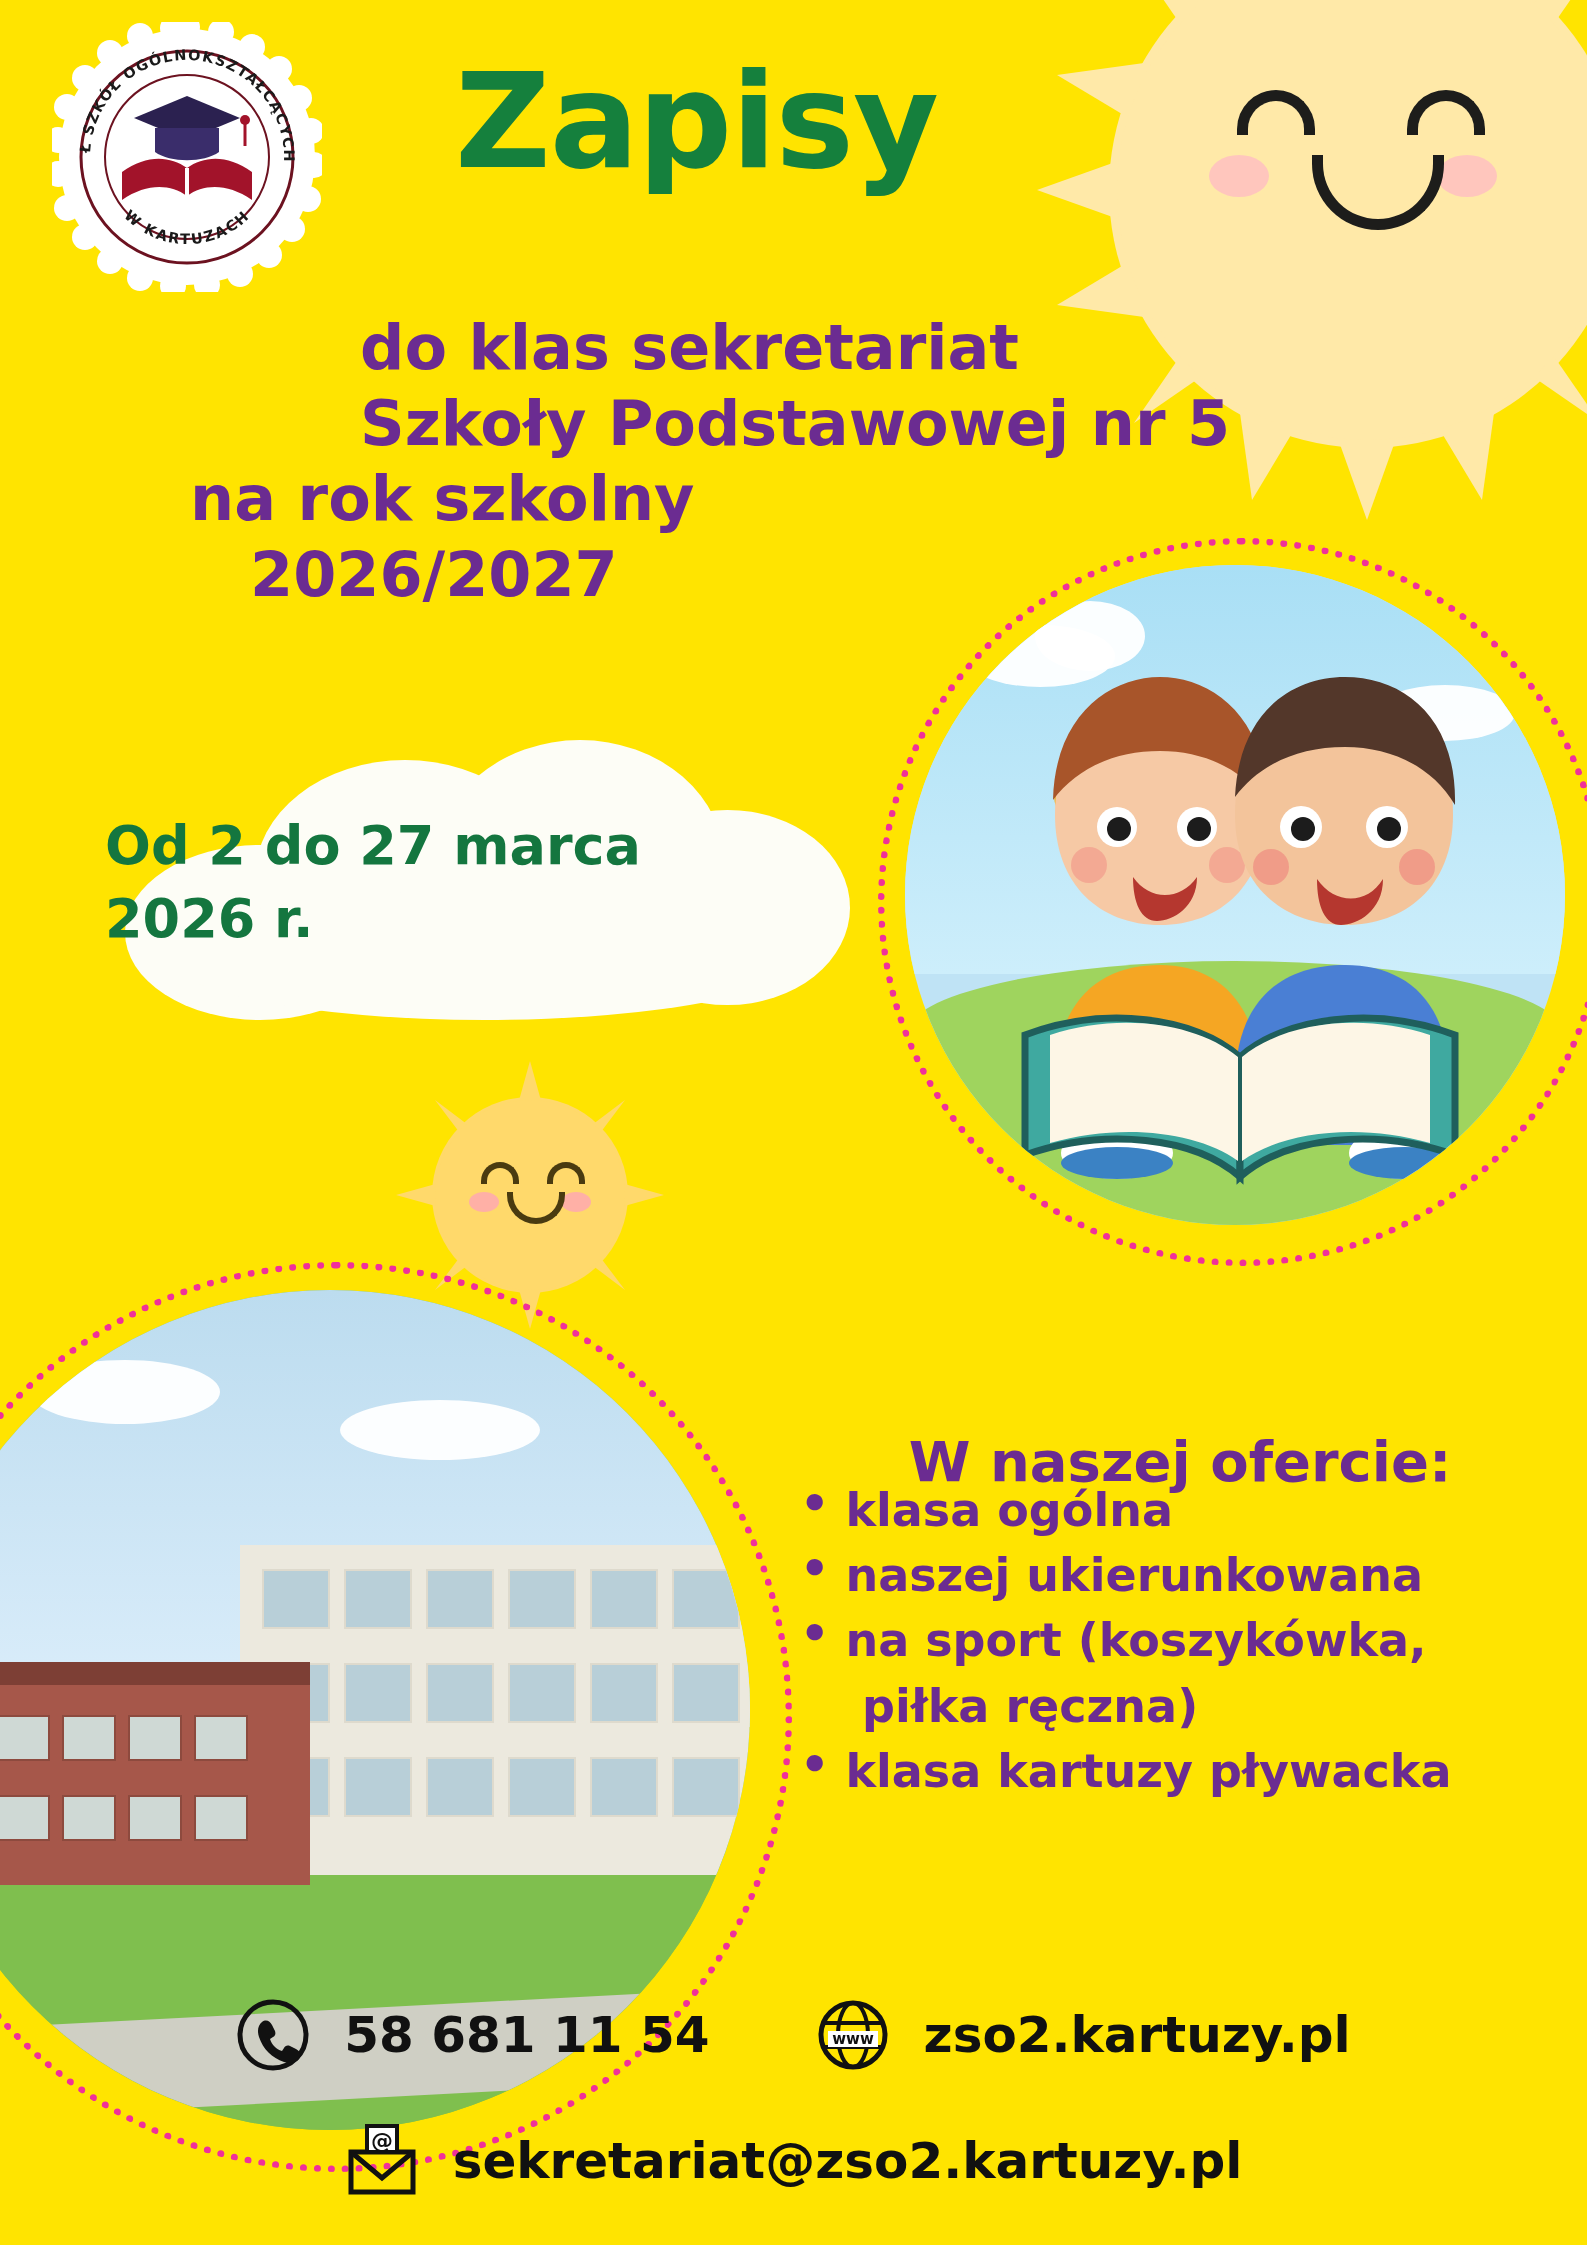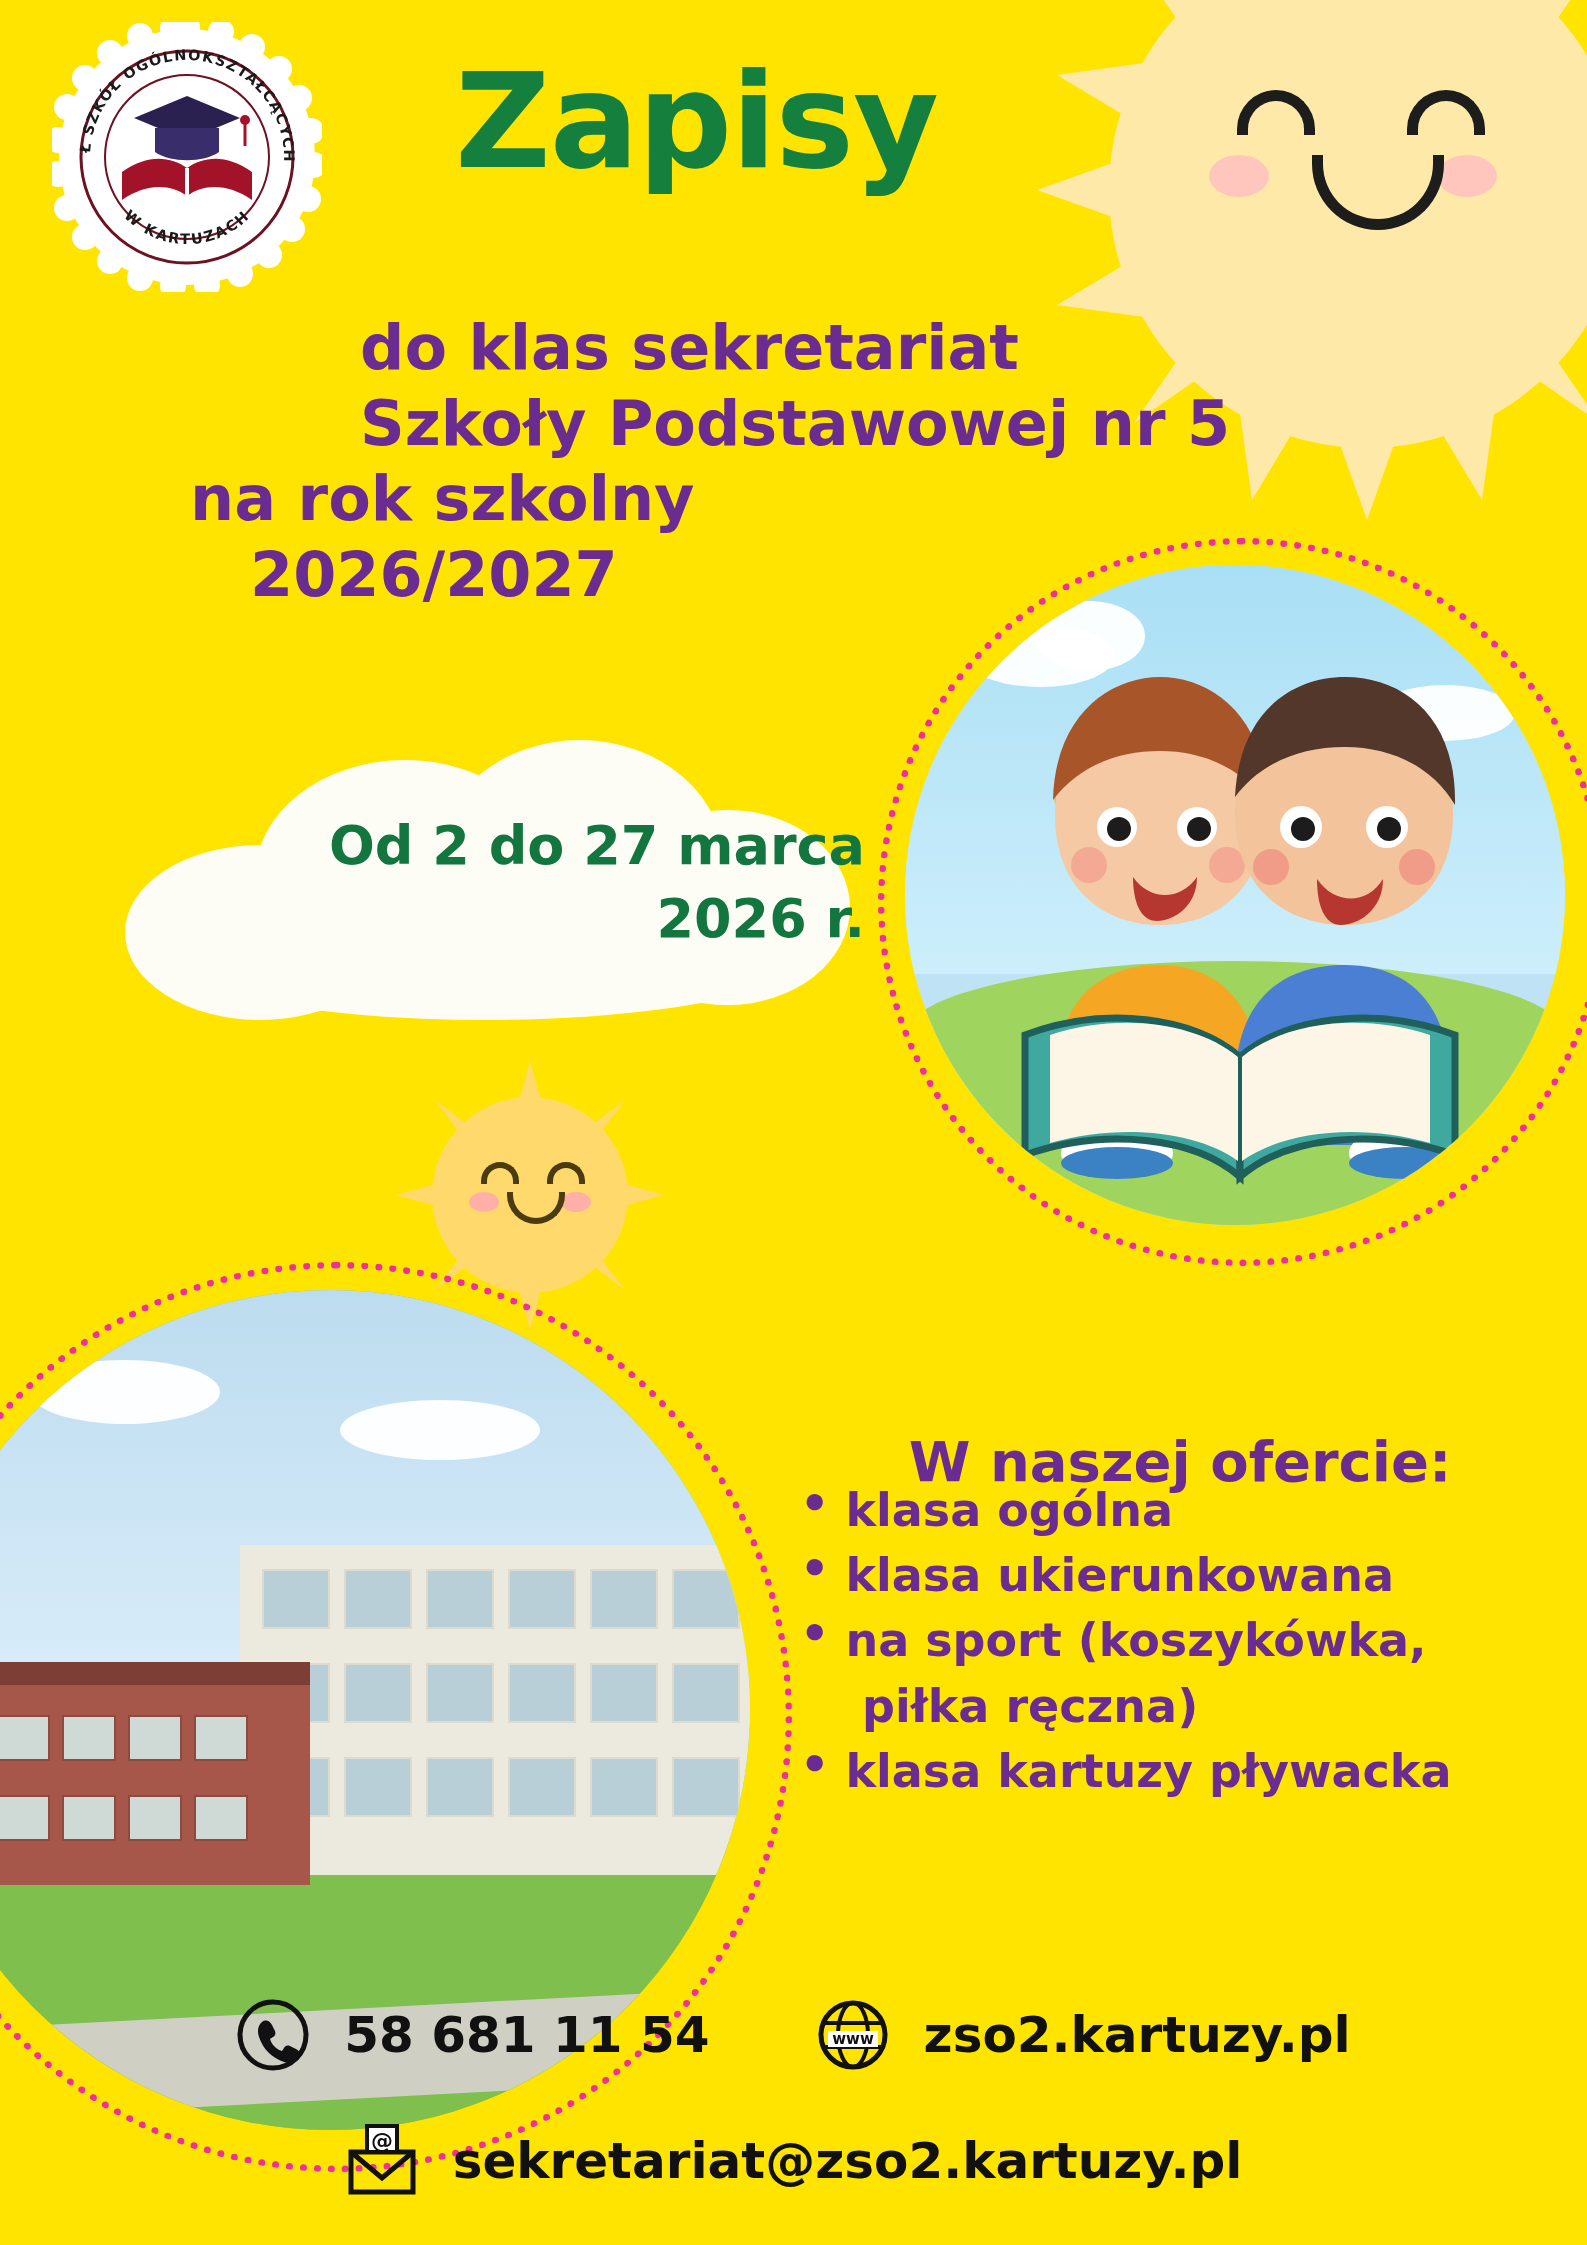--- a/index.html
+++ b/index.html
@@ -149,21 +149,21 @@
   .cloud-b {
     position: absolute;
     background: #fdfdf6;
     border-radius: 50%;
   }
   .cloud-text {
     position: absolute;
     left: 0;
     top: 70px;
     width: 760px;
-    text-align: right;
+    text-align: left;
     color: #14763f;
     font-size: 54px;
     font-weight: 800;
     line-height: 1.35;
     z-index: 3;
   }
 
   
   .photo-kids {
     position: absolute;
@@ -520,21 +520,21 @@
 
   <div class="offer-title">W naszej ofercie:</div>
 
   <div class="offer-list">
     <div class="offer-item">
       <span class="offer-bullet">•</span>
       <span class="offer-text">klasa ogólna</span>
     </div>
     <div class="offer-item">
       <span class="offer-bullet">•</span>
-      <span class="offer-text">klasa ukierunkowana</span>
+      <span class="offer-text">naszej ukierunkowana</span>
     </div>
     <div class="offer-item">
       <span class="offer-bullet">•</span>
       <span class="offer-text">na sport (koszykówka,</span>
     </div>
     <div class="offer-item" style="padding-left:62px;">
       <span class="offer-text">piłka ręczna)</span>
     </div>
     <div class="offer-item">
       <span class="offer-bullet">•</span>

